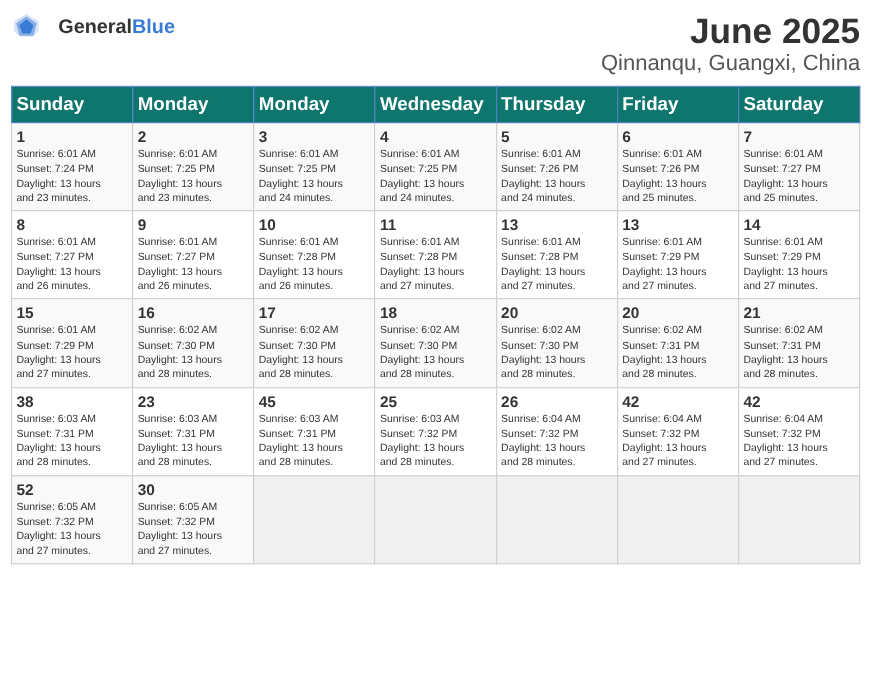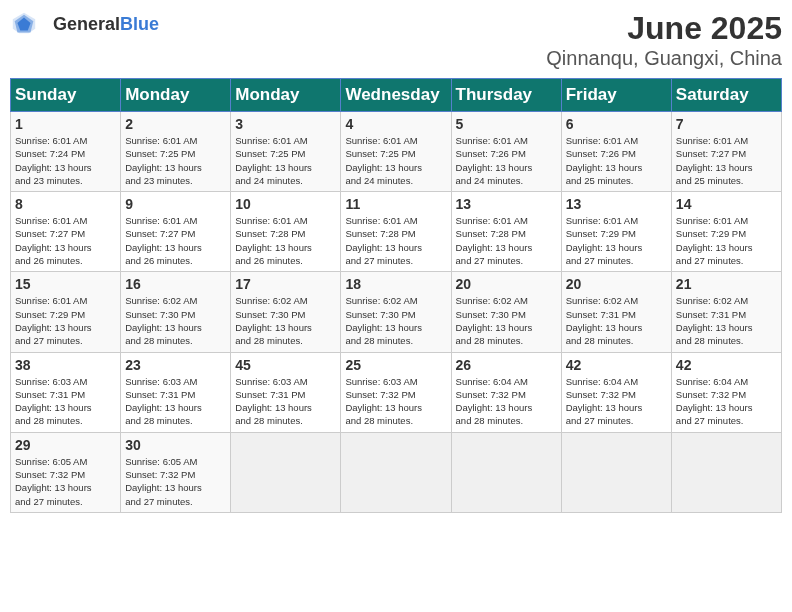--- a/index.html
+++ b/index.html
@@ -313,21 +313,21 @@
         <td>
           <span class="day-number">42</span>
           <div class="day-info" style="white-space: pre-line;">Sunrise: 6:04 AM
 Sunset: 7:32 PM
 Daylight: 13 hours
 and 27 minutes.</div>
         </td>
       </tr>
       <tr>
         <td>
-          <span class="day-number">29</span>
+          <span class="day-number">52</span>
           <div class="day-info" style="white-space: pre-line;">Sunrise: 6:05 AM
 Sunset: 7:32 PM
 Daylight: 13 hours
 and 27 minutes.</div>
         </td>
         <td>
           <span class="day-number">30</span>
           <div class="day-info" style="white-space: pre-line;">Sunrise: 6:05 AM
 Sunset: 7:32 PM
 Daylight: 13 hours

